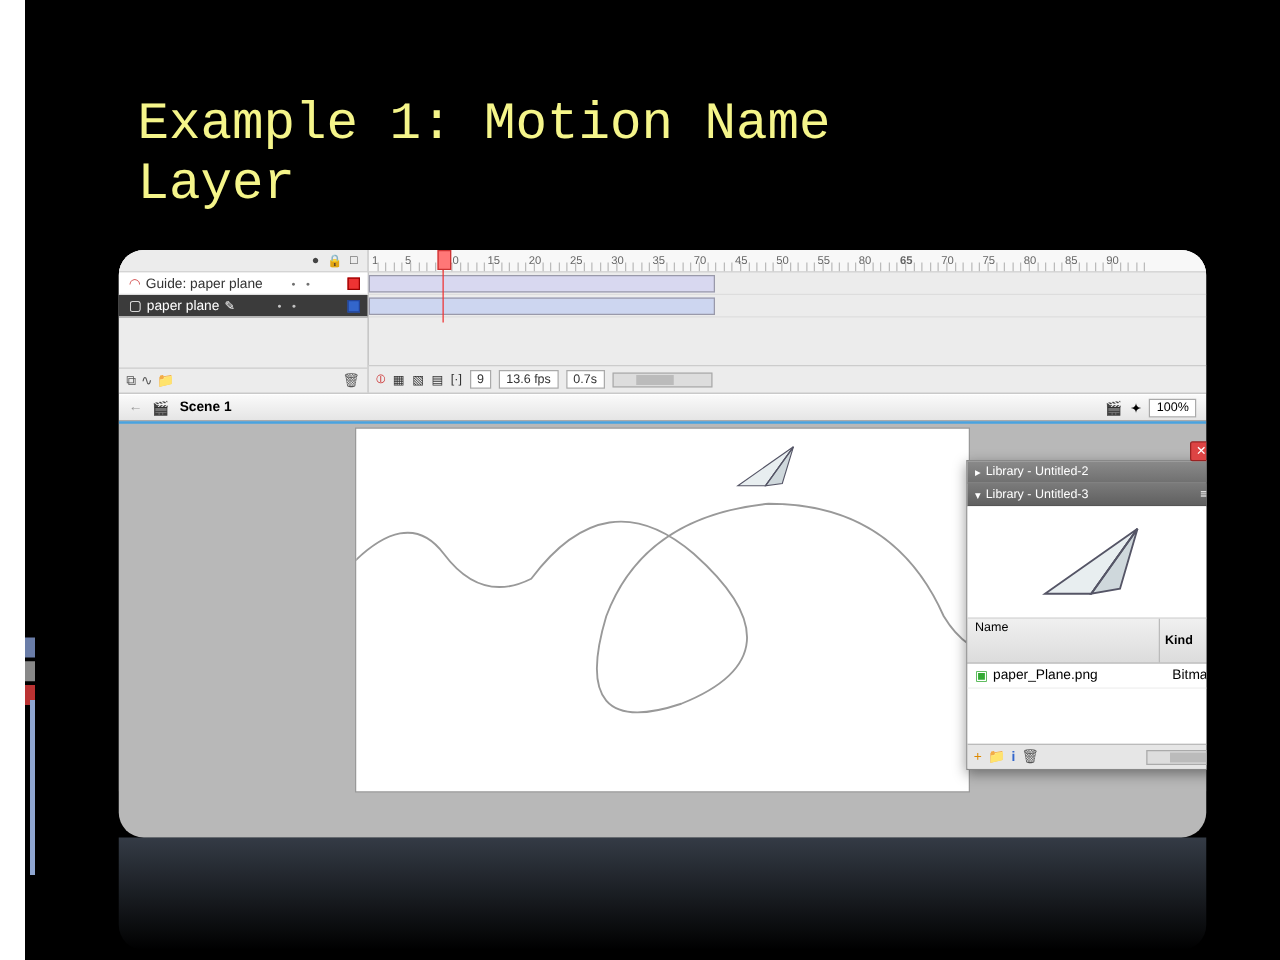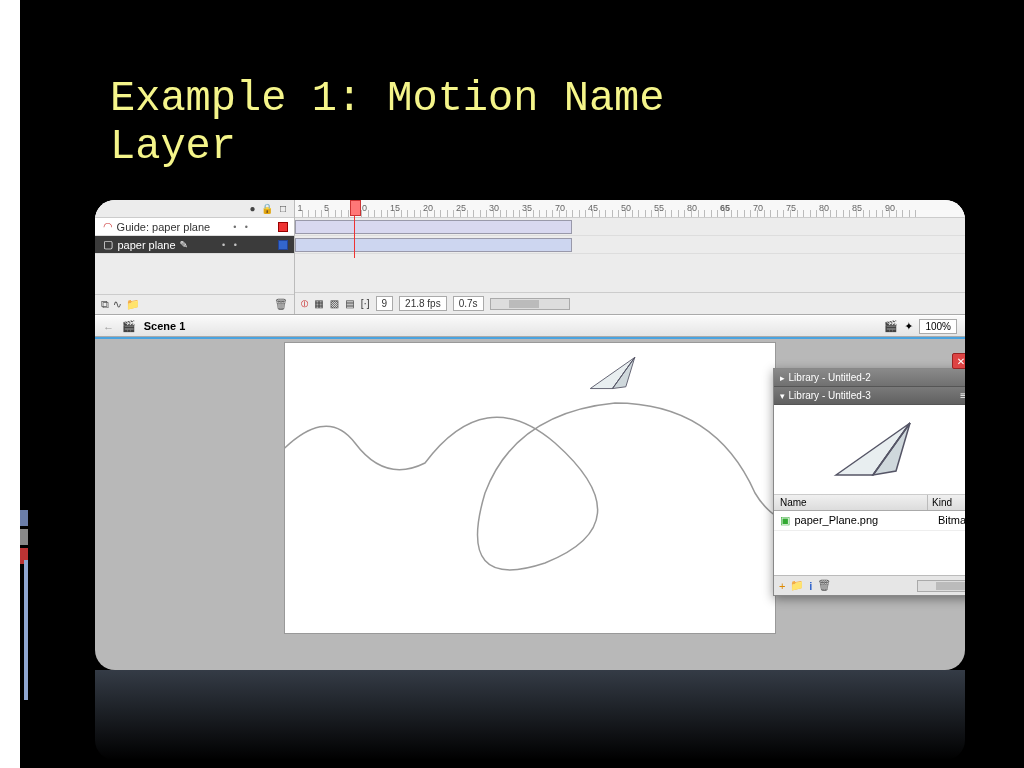--- a/index.html
+++ b/index.html
@@ -168,21 +168,21 @@
   .lib-info{padding:3px 6px;background:#f5f5f5;border-bottom:1px solid #ccc;}
   .lib-preview{
     height:90px; background:#fff; display:flex;align-items:center;justify-content:center;
     border-bottom:1px solid #ccc;
   }
   .lib-columns{
     display:flex; background:linear-gradient(#f0f0f0,#dcdcdc);
     border-bottom:1px solid #aaa; font-size:10px;
   }
   .lib-col-name{flex:1;padding:2px 6px;border-right:1px solid #bbb;}
-  .lib-col-kind{width:44px;padding:2px 4px;}
+  .lib-col-kind{width:44px;padding:12px 4px;font-weight:bold;}
   .lib-item{
     display:flex;padding:3px 6px;background:#fff;border-bottom:1px solid #eee;
   }
   .lib-gap{height:44px;background:#fff;}
   .lib-foot{
     display:flex;align-items:center;gap:5px;padding:3px 5px;
     background:#e6e6e6;border-top:1px solid #bbb;font-size:11px;color:#555;
   }
   .reflection{
     position:absolute; left:95px; top:670px; width:870px; height:90px;
@@ -367,21 +367,21 @@
       <div class="frame-row">
         <div class="tween blue" id="tween2" style="width: 277.2px;"></div>
       </div>
       <div class="frames-foot">
         <span style="color:#c33;">⦶</span>
         <span>▦</span>
         <span>▧</span>
         <span>▤</span>
         <span>[·]</span>
         <span class="mini-box">9</span>
-        <span class="mini-box">21.8 fps</span>
+        <span class="mini-box">13.6 fps</span>
         <span class="mini-box">0.7s</span>
         <span class="scrollbar-h"></span>
       </div>
     </div>
   </div>
 
   <div class="scene-bar">
     <span style="color:#999;">←</span>
     <span>🎬</span>
     <b>Scene 1</b>

